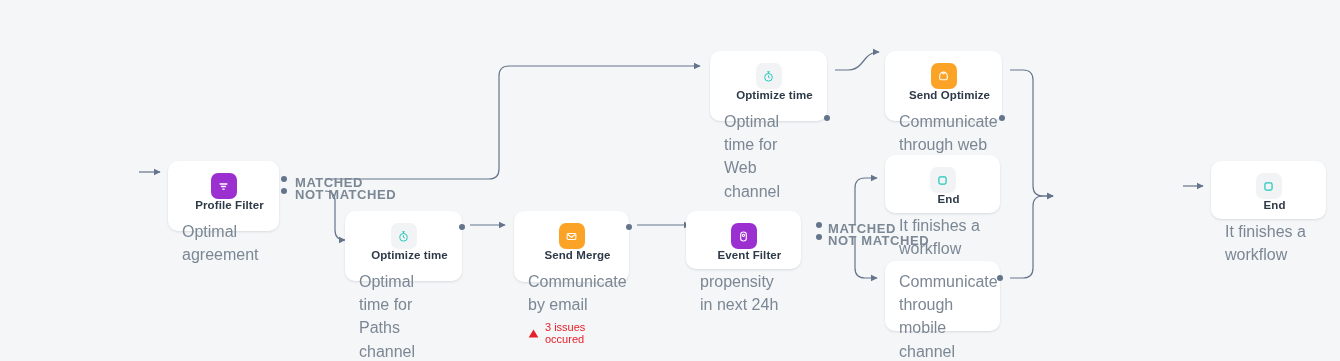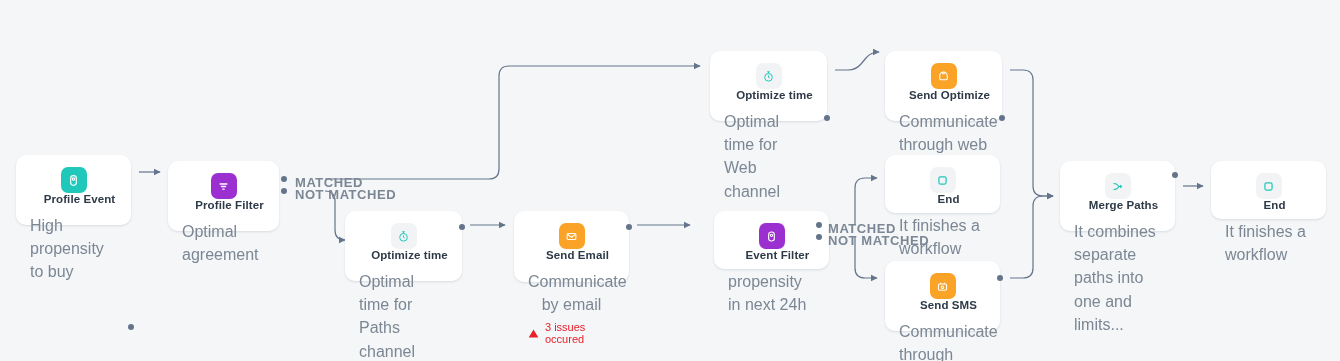--- a/index.html
+++ b/index.html
@@ -53,21 +53,21 @@
     color: #2e3a48;
     letter-spacing: 0.1px;
     white-space: nowrap;
   }
   .node-desc {
     padding: 9px 14px 13px 14px;
     font-size: 16px;
     line-height: 1.45;
     color: #7b8794;
   }
-  .node-desc.tight { padding-bottom: 5px; text-align: center; }
+  .node-desc.tight { padding-bottom: 5px; }
   .node-error {
     display: flex;
     align-items: center;
     padding: 0 14px 12px 14px;
     font-size: 11px;
     color: #e8202a;
     font-weight: normal;
   }
   .node-error .warn-glyph {
     margin-right: 6px;
@@ -107,33 +107,20 @@
       <path d="M 637 225 L 690 225" marker-end="url(#arrow)"></path>
       <path d="M 835 70 L 848 70 Q 856 70 861 64 L 866 58 Q 871 52 879 52" marker-end="url(#arrow)"></path>
       <path d="M 855 225 L 855 188 Q 855 178 865 178 L 877 178" marker-end="url(#arrow)"></path>
       <path d="M 855 237 L 855 268 Q 855 278 865 278 L 877 278" marker-end="url(#arrow)"></path>
       <path d="M 1010 70 L 1023 70 Q 1033 70 1033 80 L 1033 186 Q 1033 196 1043 196 L 1053 196" marker-end="url(#arrow)"></path>
       <path d="M 1010 278 L 1023 278 Q 1033 278 1033 268 L 1033 206 Q 1033 196 1043 196 L 1053 196" marker-end="url(#arrow)"></path>
       <path d="M 1183 186 L 1203 186" marker-end="url(#arrow)"></path>
     </g>
   </svg>
 
-  <div class="node" style="left:16px; top:155px; width:115px; height:70px;">
-    <div class="node-head">
-      <span class="node-icon teal">
-        <svg width="13" height="13" viewBox="0 0 16 16" fill="none" stroke="#ffffff" stroke-width="1.4">
-          <rect x="4.5" y="2" width="7" height="12" rx="3.4"></rect>
-          <circle cx="8" cy="6.3" r="1.5"></circle>
-        </svg>
-      </span>
-      <span class="node-title">Profile Event</span>
-    </div>
-    <div class="node-desc">High propensity to buy</div>
-    <span class="port" style="left:112px; top:169px;"></span>
-  </div>
 
   <div class="node" style="left:168px; top:161px; width:111px; height:70px;">
     <div class="node-head">
       <span class="node-icon purple">
         <svg width="13" height="13" viewBox="0 0 16 16" fill="#ffffff">
           <rect x="3" y="4" width="10" height="1.7" rx="0.8"></rect>
           <rect x="4.7" y="7.2" width="6.6" height="1.7" rx="0.8"></rect>
           <rect x="6.4" y="10.4" width="3.2" height="1.7" rx="0.8"></rect>
         </svg>
       </span>
@@ -193,35 +180,35 @@
   </div>
 
   <div class="node" style="left:514px; top:211px; width:115px; height:71px;">
     <div class="node-head">
       <span class="node-icon orange">
         <svg width="13" height="13" viewBox="0 0 16 16" fill="none" stroke="#ffffff" stroke-width="1.3">
           <rect x="2.6" y="4.3" width="10.8" height="7.4" rx="1.4"></rect>
           <path d="M3.3 5.6 L8 8.9 L12.7 5.6"></path>
         </svg>
       </span>
-      <span class="node-title">Send Email</span>
+      <span class="node-title">Send Merge</span>
     </div>
     <div class="node-desc tight">Communicate by email</div>
     <div class="node-error">
       <span class="warn-glyph">
         <svg width="11" height="11" viewBox="0 0 16 16" fill="#e8202a">
           <path d="M8 2.3 L15 13.7 L1 13.7 Z"></path>
         </svg>
       </span>
       <span>3 issues occured</span>
     </div>
     <span class="port" style="left:112px; top:13px;"></span>
   </div>
 
-  <div class="node" style="left:714px; top:211px; width:115px; height:58px;">
+  <div class="node" style="left:686px; top:211px; width:115px; height:58px;">
     <div class="node-head">
       <span class="node-icon purple">
         <svg width="13" height="13" viewBox="0 0 16 16" fill="none" stroke="#ffffff" stroke-width="1.4">
           <rect x="4.5" y="2.4" width="7" height="11.2" rx="3.4"></rect>
           <circle cx="8" cy="6.6" r="1.4"></circle>
         </svg>
       </span>
       <span class="node-title">Event Filter</span>
     </div>
     <div class="node-desc">propensity in next 24h</div>
@@ -237,48 +224,24 @@
         <svg width="13" height="13" viewBox="0 0 16 16" fill="none" stroke="#1fc8bb" stroke-width="1.5">
           <rect x="3.6" y="3.6" width="8.8" height="8.8" rx="1.8"></rect>
         </svg>
       </span>
       <span class="node-title">End</span>
     </div>
     <div class="node-desc">It finishes a workflow</div>
   </div>
 
   <div class="node" style="left:885px; top:261px; width:115px; height:70px;">
-    <div class="node-head">
-      <span class="node-icon orange">
-        <svg width="13" height="13" viewBox="0 0 16 16" fill="none" stroke="#ffffff" stroke-width="1.3">
-          <rect x="3" y="5" width="10" height="7.6" rx="1.6"></rect>
-          <path d="M5.6 5 L5.6 3.4 M10.4 5 L10.4 3.4"></path>
-          <circle cx="8" cy="8.8" r="1.5"></circle>
-        </svg>
-      </span>
-      <span class="node-title">Send SMS</span>
-    </div>
     <div class="node-desc">Communicate through mobile channel</div>
     <span class="port" style="left:112px; top:14px;"></span>
   </div>
 
-  <div class="node" style="left:1060px; top:161px; width:115px; height:70px;">
-    <div class="node-head">
-      <span class="node-icon ghost">
-        <svg width="13" height="13" viewBox="0 0 16 16" fill="none" stroke="#1fc8bb" stroke-width="1.3">
-          <path d="M3 4.2 Q8 4.2 9.4 8 Q8 11.8 3 11.8"></path>
-          <path d="M9.4 8 L13 8"></path>
-          <path d="M11.4 6.3 L13.1 8 L11.4 9.7"></path>
-        </svg>
-      </span>
-      <span class="node-title">Merge Paths</span>
-    </div>
-    <div class="node-desc">It combines separate paths into one and limits...</div>
-    <span class="port" style="left:112px; top:11px;"></span>
-  </div>
 
   <div class="node" style="left:1211px; top:161px; width:115px; height:58px;">
     <div class="node-head">
       <span class="node-icon ghost">
         <svg width="13" height="13" viewBox="0 0 16 16" fill="none" stroke="#1fc8bb" stroke-width="1.5">
           <rect x="3.6" y="3.6" width="8.8" height="8.8" rx="1.8"></rect>
         </svg>
       </span>
       <span class="node-title">End</span>
     </div>

